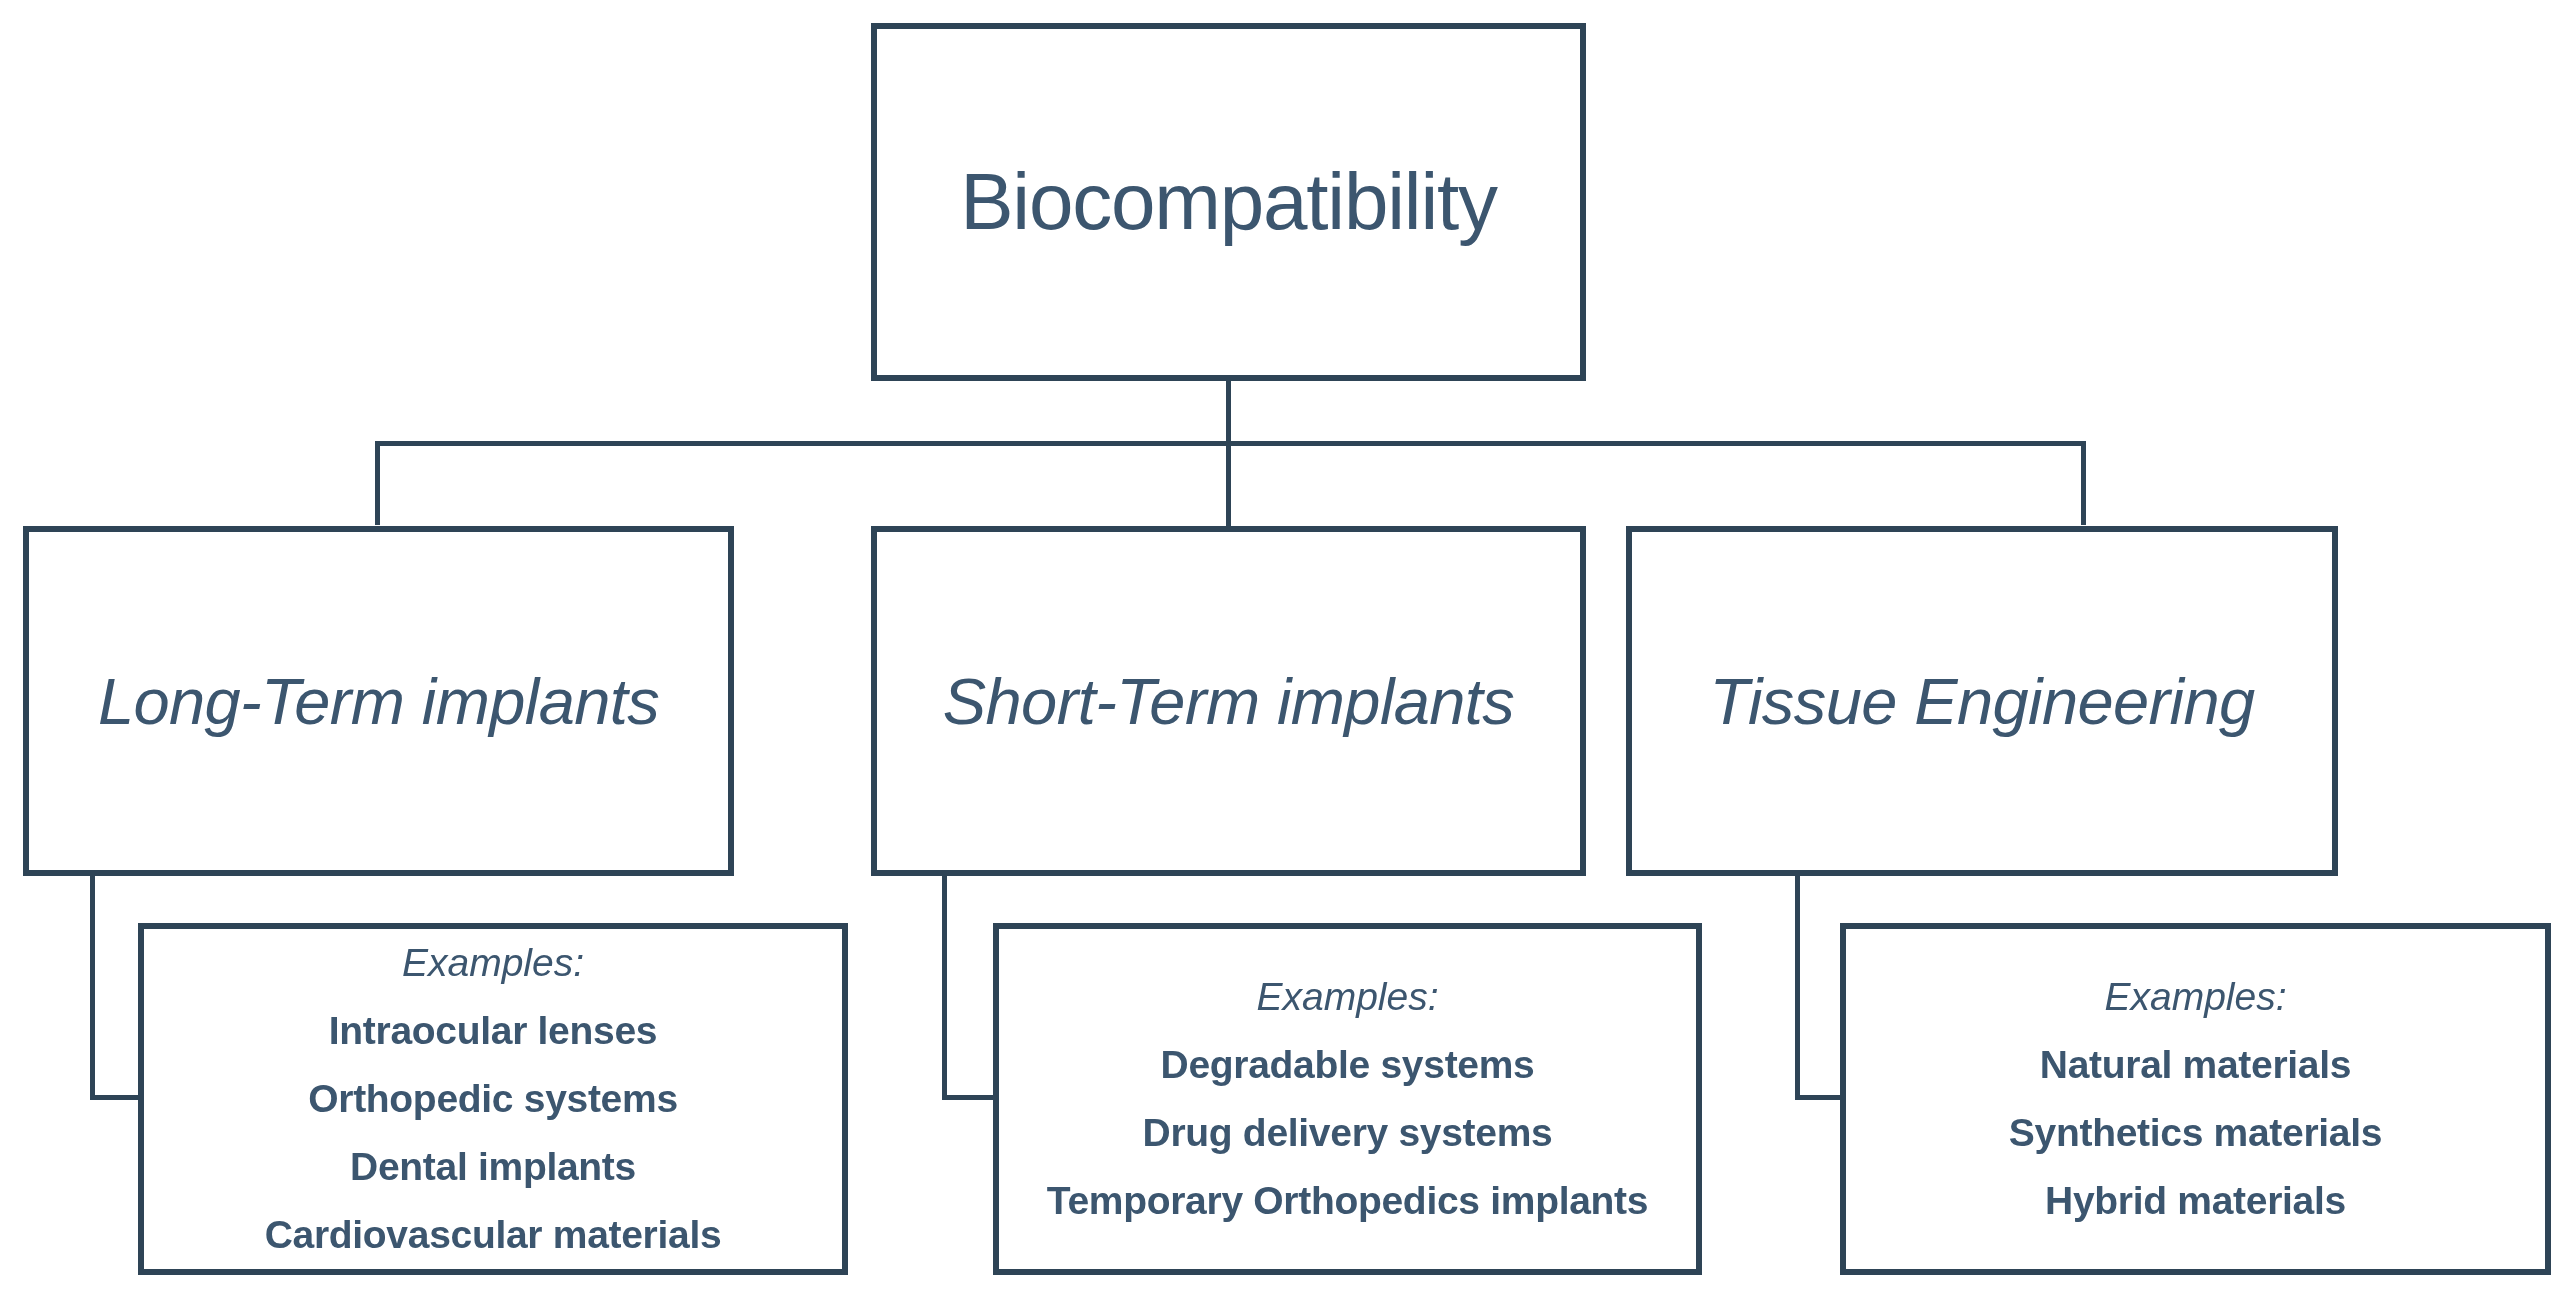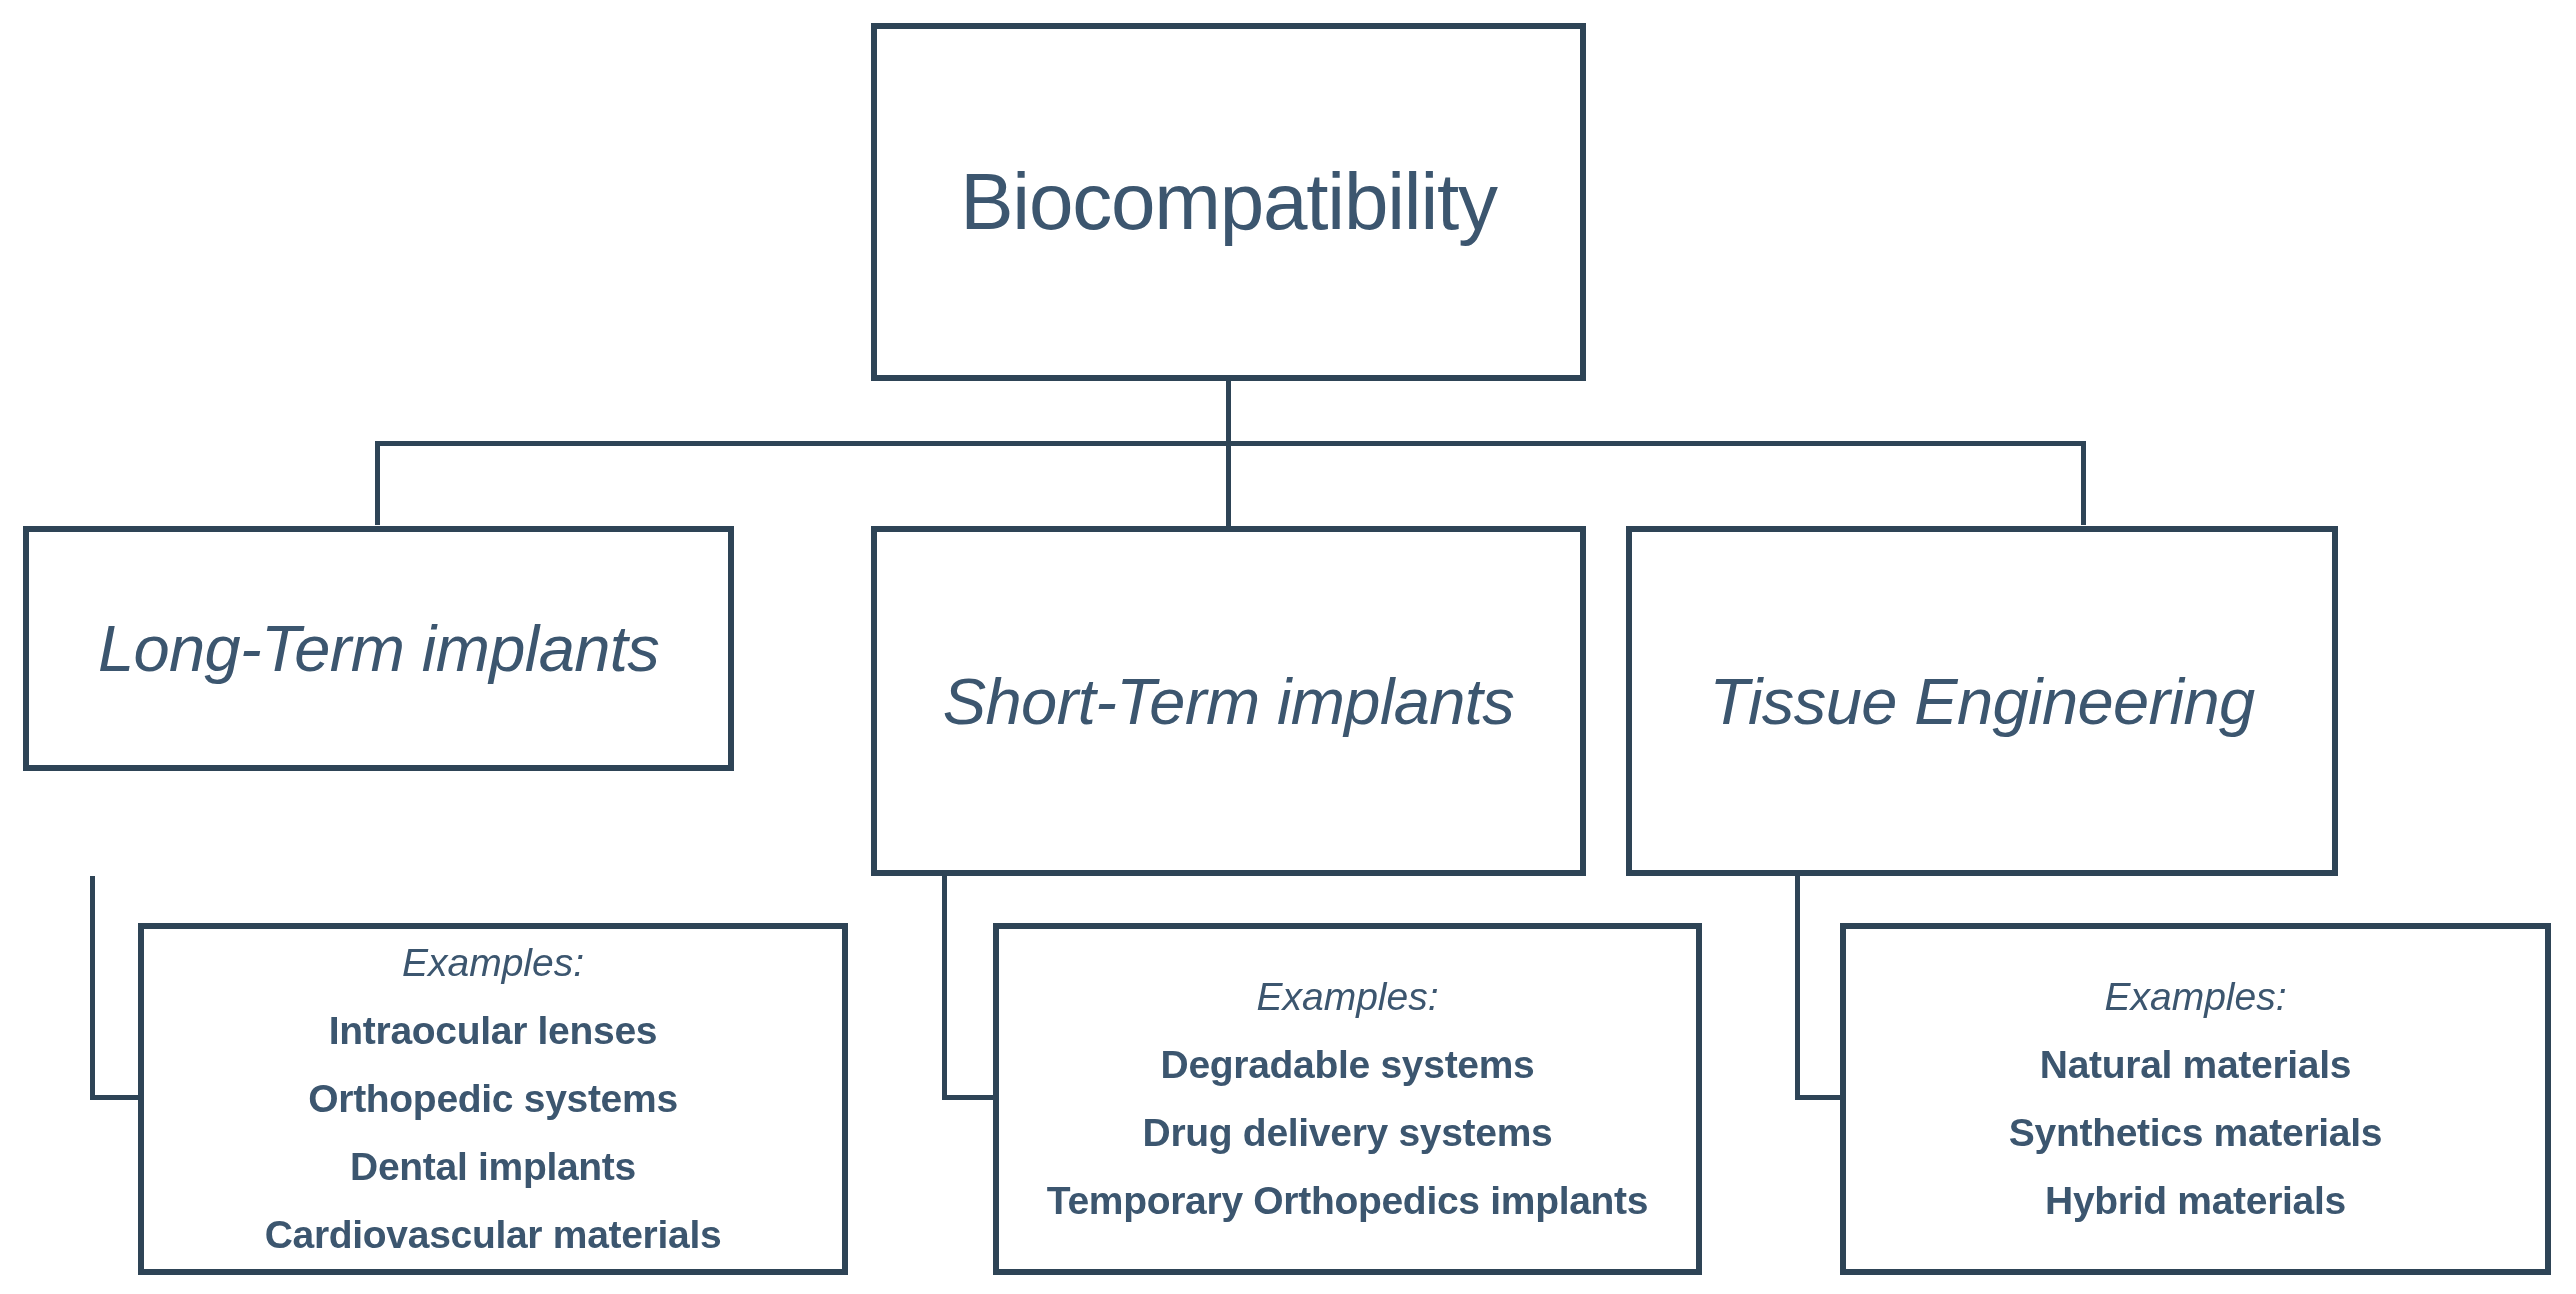--- a/index.html
+++ b/index.html
@@ -70,21 +70,21 @@
   <div class="node" style="left:871px;top:23px;width:715px;height:358px;">
     <span class="root-title">Biocompatibility</span>
   </div>
 
   <div class="connector" style="left:1226px;top:381px;width:4.7px;height:62px;"></div>
   <div class="connector" style="left:375px;top:441px;width:1711px;height:4.7px;"></div>
   <div class="connector" style="left:375px;top:441px;width:4.7px;height:84px;"></div>
   <div class="connector" style="left:1226px;top:444px;width:4.7px;height:82px;"></div>
   <div class="connector" style="left:2081px;top:441px;width:4.7px;height:84px;"></div>
 
-  <div class="node" style="left:23px;top:526px;width:711px;height:245px;">
+  <div class="node" style="left:23px;top:526px;width:711px;height:350px;">
     <span class="child-title">Long-Term implants</span>
   </div>
   <div class="node" style="left:871px;top:526px;width:715px;height:350px;">
     <span class="child-title">Short-Term implants</span>
   </div>
   <div class="node" style="left:1626px;top:526px;width:712px;height:350px;">
     <span class="child-title">Tissue Engineering</span>
   </div>
 
   <div class="connector" style="left:90px;top:876px;width:4.7px;height:224px;"></div>

